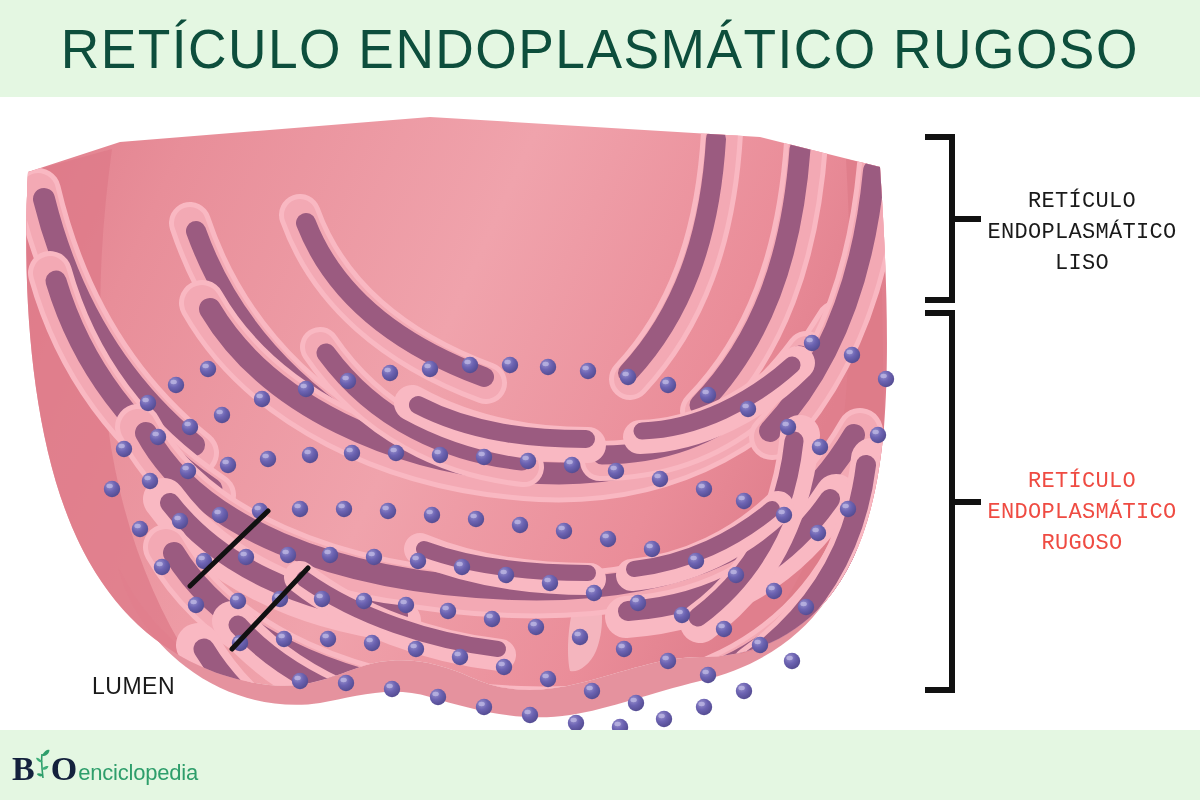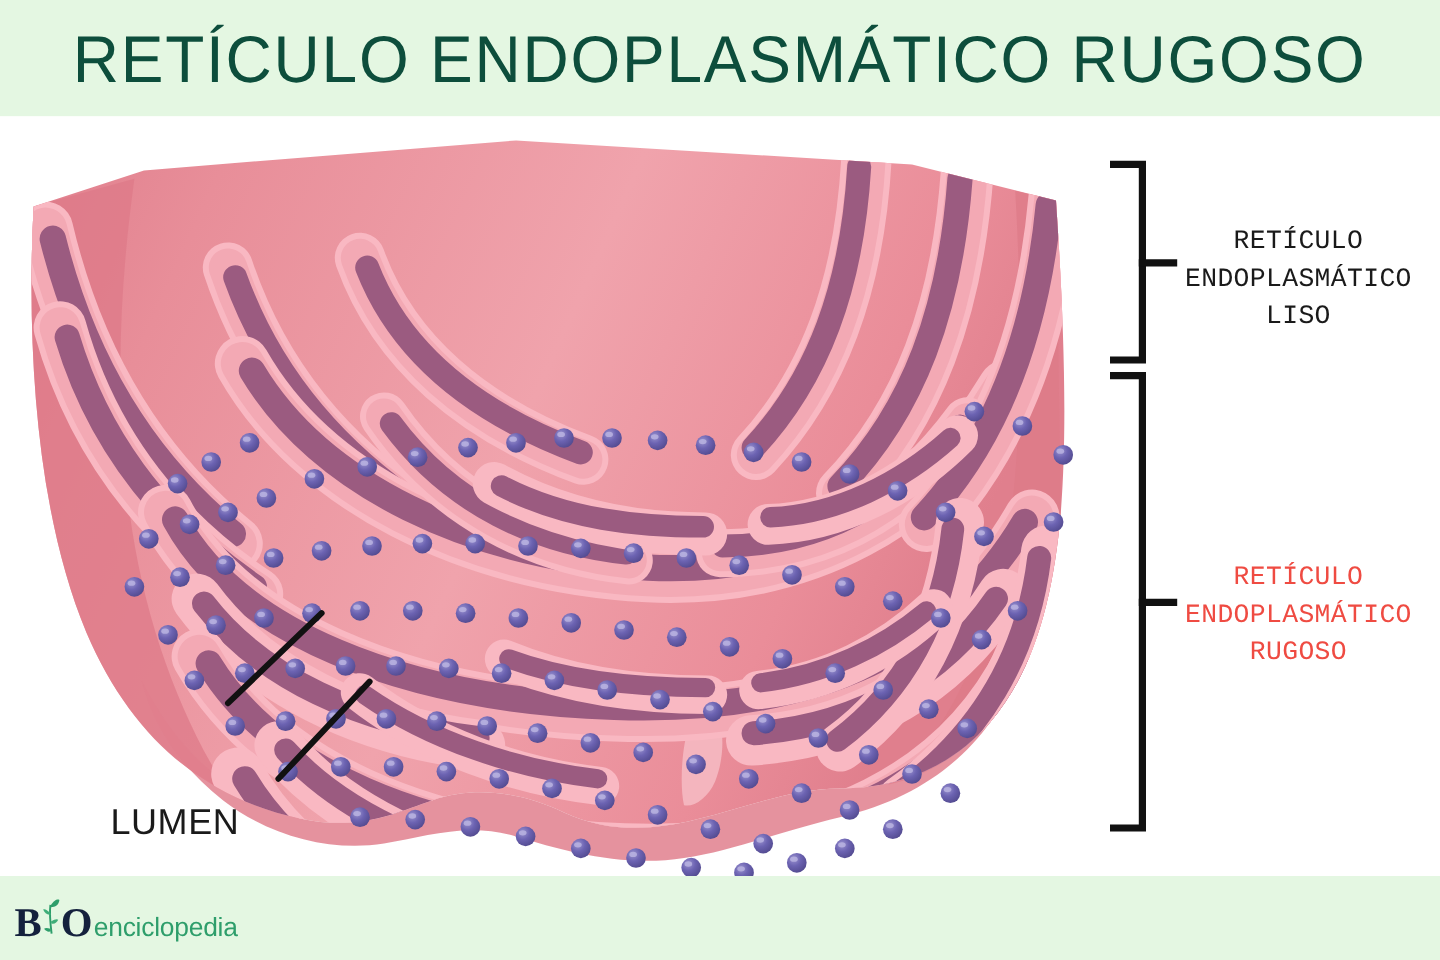--- a/index.html
+++ b/index.html
@@ -37,21 +37,21 @@
 
   
   .anno{
     position:absolute;
     font-family:"Liberation Sans", sans-serif;
     font-size:22px;
     line-height:30px;
     color:#1a1a1a;
     white-space:nowrap;
   }
-  #label-lumen{left:92px;top:574px;font-size:30px;letter-spacing:0.5px;}
+  #label-lumen{left:92px;top:574px;font-size:23px;letter-spacing:0.5px;}
   #label-ribosomas{left:110px;top:652px;font-size:23px;letter-spacing:0.5px;}
 
   .bracket-label{
     position:absolute;
     text-align:center;
     font-family:Liberation Mono, monospace;
     font-size:22px;
     line-height:31px;
     letter-spacing:0.3px;
   }

